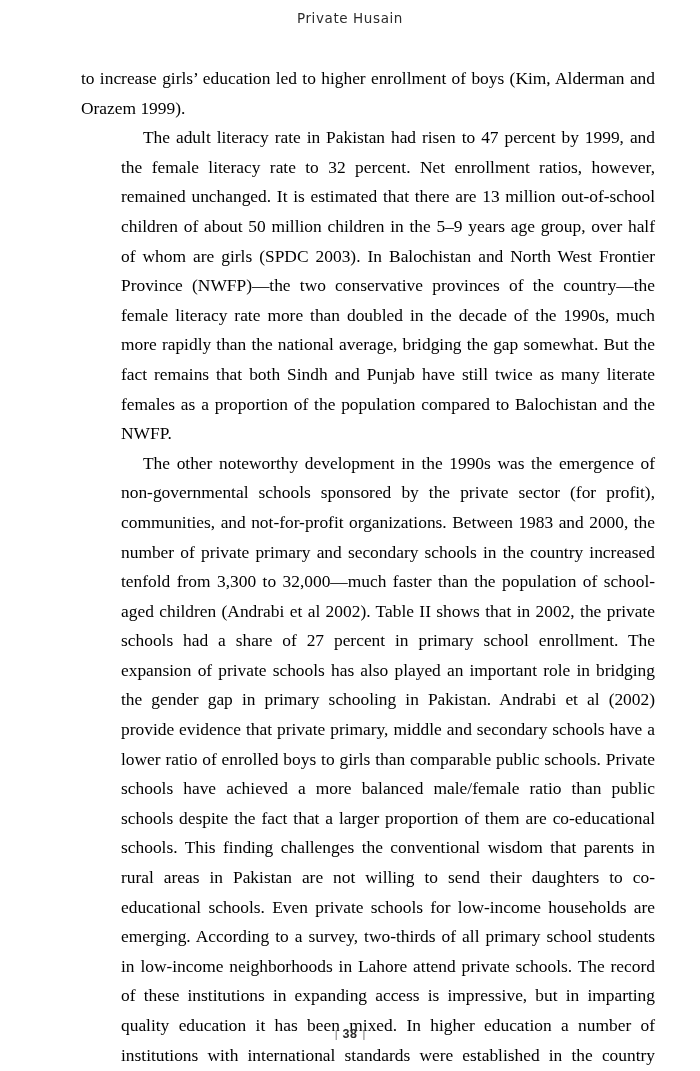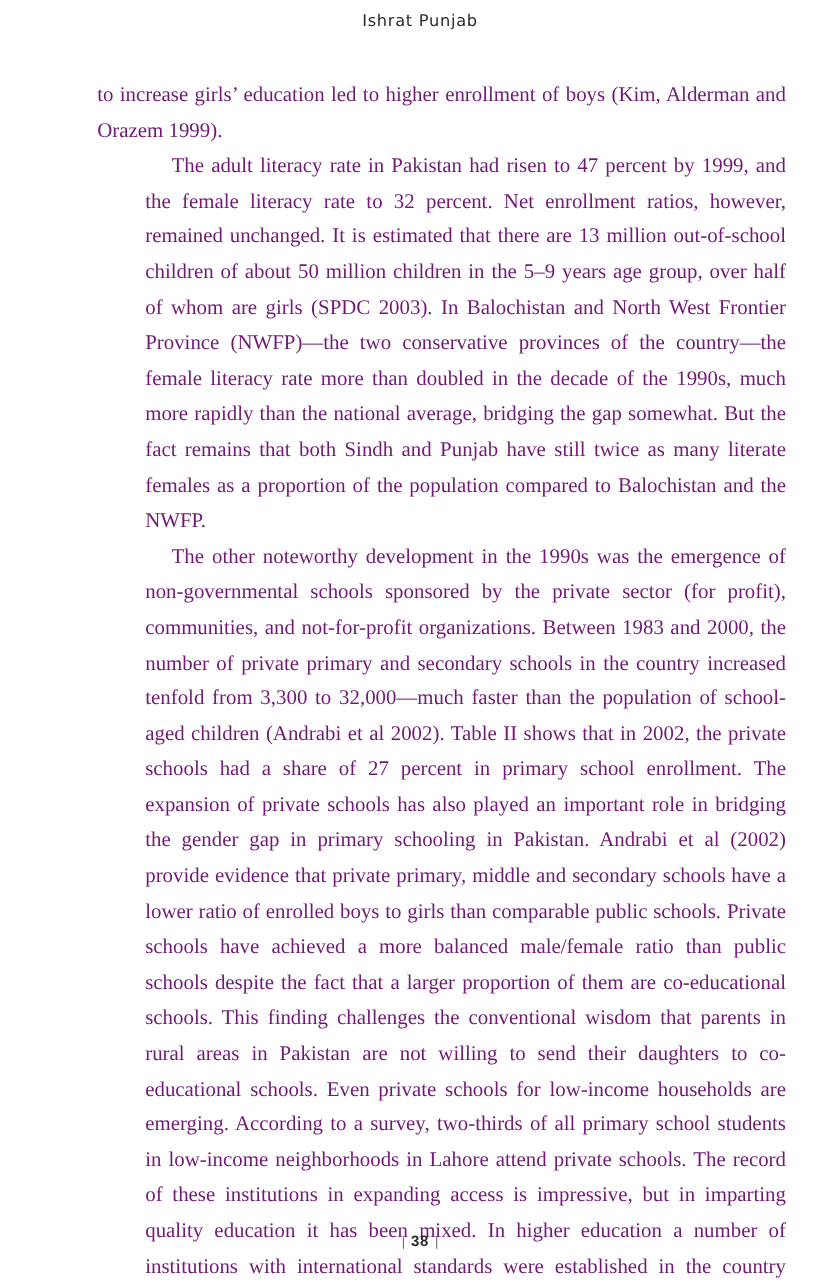--- a/index.html
+++ b/index.html
@@ -38,21 +38,21 @@
     left: 81px;
     width: 574px;
   }
   p {
     margin: 0;
     font-size: 17.4px;
     line-height: 29.6px;
     text-align: justify;
     text-justify: inter-word;
     hyphens: none;
-    color: #701a75;
+    color: #000000;
   }
   p.indent {
     text-indent: 22px;
     margin-left: 40px;
   }
   .folio {
     position: absolute;
     bottom: 30px;
     left: 0;
     width: 700px;
@@ -72,21 +72,21 @@
     font-weight: bold;
     font-size: 12.5px;
     letter-spacing: 0.5px;
   }
 </style>
 </head>
 <body>
 
 <div class="page">
 
-  <div class="running-head">Ishrat Punjab</div>
+  <div class="running-head">Private Husain</div>
 
   <div class="content">
     <p>to increase girls’ education led to higher enrollment of boys (Kim, Alderman and Orazem 1999).</p>
     <p class="indent">The adult literacy rate in Pakistan had risen to 47 percent by 1999, and the female literacy rate to 32 percent. Net enrollment ratios, however, remained unchanged. It is estimated that there are 13 million out-of-school children of about 50 million children in the 5–9 years age group, over half of whom are girls (SPDC 2003). In Balochistan and North West Frontier Province (NWFP)—the two conservative provinces of the country—the female literacy rate more than doubled in the decade of the 1990s, much more rapidly than the national average, bridging the gap somewhat. But the fact remains that both Sindh and Punjab have still twice as many literate females as a proportion of the population compared to Balochistan and the NWFP.</p>
     <p class="indent">The other noteworthy development in the 1990s was the emergence of non-governmental schools sponsored by the private sector (for profit), communities, and not-for-profit organizations. Between 1983 and 2000, the number of private primary and secondary schools in the country increased tenfold from 3,300 to 32,000—much faster than the population of school-aged children (Andrabi et al 2002). Table II shows that in 2002, the private schools had a share of 27 percent in primary school enrollment. The expansion of private schools has also played an important role in bridging the gender gap in primary schooling in Pakistan. Andrabi et al (2002) provide evidence that private primary, middle and secondary schools have a lower ratio of enrolled boys to girls than comparable public schools. Private schools have achieved a more balanced male/female ratio than public schools despite the fact that a larger proportion of them are co-educational schools. This finding challenges the conventional wisdom that parents in rural areas in Pakistan are not willing to send their daughters to co-educational schools. Even private schools for low-income households are emerging. According to a survey, two-thirds of all primary school students in low-income neighborhoods in Lahore attend private schools. The record of these institutions in expanding access is impressive, but in imparting quality education it has been mixed. In higher education a number of institutions with international standards were established in the country during this period. There are no firm estimates of the enrollment in private and non-governmental institutions in the tertiary sector, but the number is expanding rapidly.</p>
   </div>
 
   <div class="folio">
     <span class="rule">|</span><span class="num">38</span><span class="rule">|</span>
   </div>

